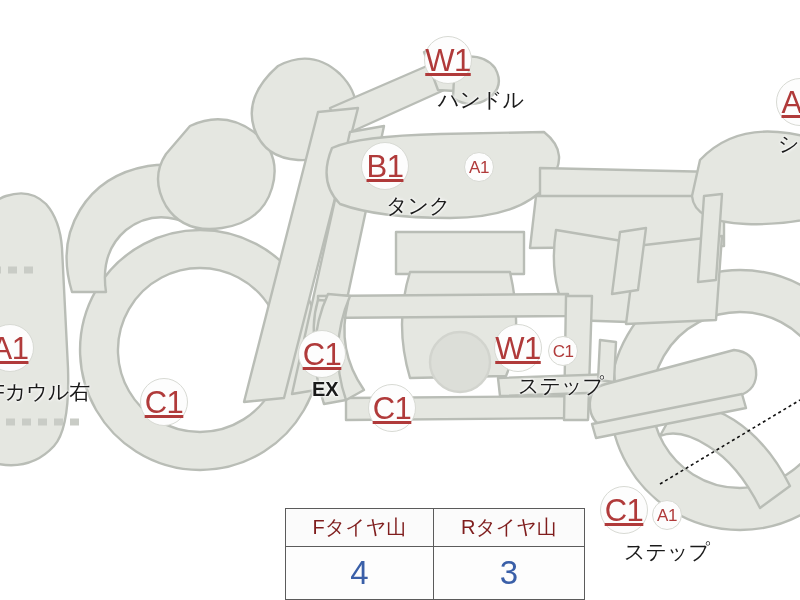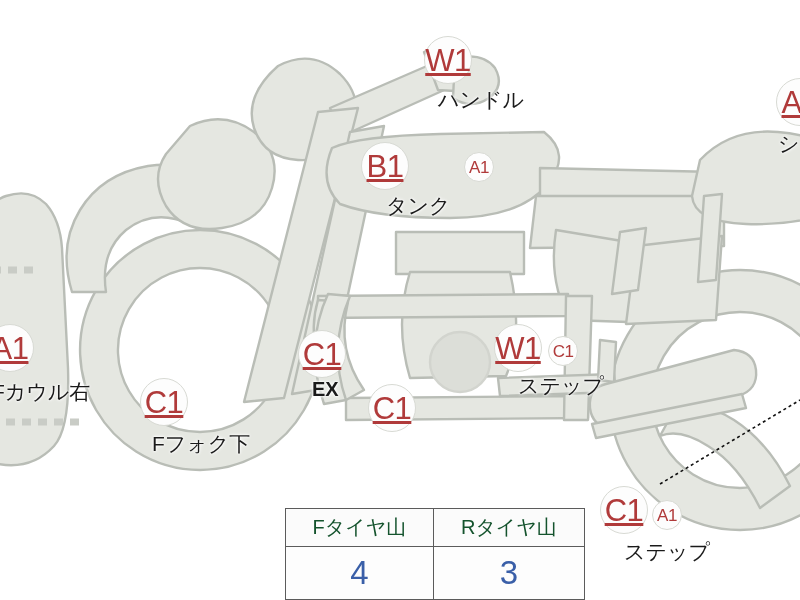--- a/index.html
+++ b/index.html
@@ -30,21 +30,21 @@
 
   
   #tyre-table {
     position:absolute; left:285px; top:508px; width:300px; height:92px;
     border-collapse:collapse; background:#fff;
   }
   #tyre-table th, #tyre-table td {
     border:1px solid #5b5b5b; text-align:center; padding:0;
   }
   #tyre-table th {
-    height:38px; font-size:20px; font-weight:400; color:#14532d;
+    height:38px; font-size:20px; font-weight:400; color:#7f1d1d;
     background:#fbfbfb;
   }
   #tyre-table td {
     height:52px; font-size:33px; color:#3a5fa8; background:#fdfdfd;
   }
   .leader { position:absolute; }
 </style>
 </head>
 <body>
 
@@ -134,21 +134,20 @@
   <div class="badge big" style="left:368px;top:384px">C1</div>
   <div class="badge big" style="left:494px;top:324px">W1</div>
   <div class="badge small" style="left:548px;top:336px">C1</div>
   <div class="badge big" style="left:600px;top:486px">C1</div>
   <div class="badge small" style="left:652px;top:500px">A1</div>
 
   <div class="caption" style="left:438px;top:86px">ハンドル</div>
   <div class="caption" style="left:386px;top:192px">タンク</div>
   <div class="caption" style="left:778px;top:130px">シ</div>
   <div class="caption" style="left:-8px;top:378px">Fカウル右</div>
-  <div class="caption" style="left:152px;top:430px">Fフォク下</div>
   <div class="caption sm" style="left:312px;top:378px">EX</div>
   <div class="caption" style="left:518px;top:372px">ステップ</div>
   <div class="caption" style="left:624px;top:538px">ステップ</div>
 
   <table id="tyre-table">
     <tbody>
         <tr>
       <th>Fタイヤ山</th>
       <th>Rタイヤ山</th>
     </tr>

